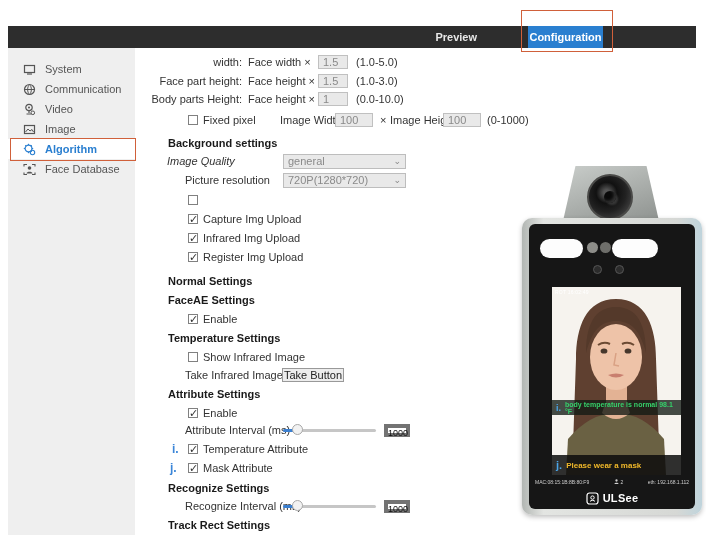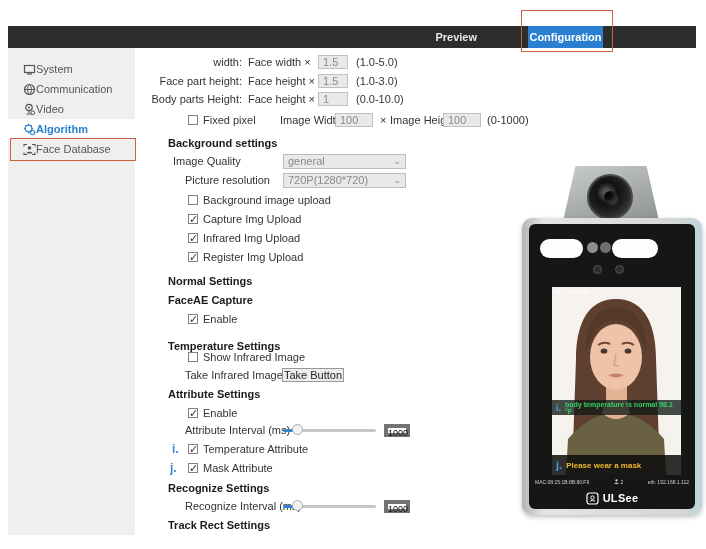--- a/index.html
+++ b/index.html
@@ -12,21 +12,21 @@
   .tab-preview { position:absolute; right:209px; top:0; height:22px; line-height:22px;
                  color:#e8e8e8; font-weight:bold; font-size:11px; padding:0 10px; cursor:pointer; }
   .tab-config  { position:absolute; right:93px; top:0; height:22px; line-height:22px; width:75px;
                  text-align:center; background:#2a7fd0; color:#fff; font-weight:bold; font-size:11px; cursor:pointer; }
   .anno { position:absolute; border:1px solid #d0603a; background:transparent; }
   .anno-config { left:521px; top:10px; width:92px; height:42px; }
   .anno-algo   { left:10px; top:138px; width:126px; height:23px; }
 
   
   .sidebar { position:absolute; left:8px; top:48px; width:127px; height:487px; background:#efefef; }
-  .side-item { position:relative; height:20px; display:flex; align-items:center; 
+  .side-item { position:relative; height:20px; display:flex; align-items:center; gap:9px;
                padding-left:15px; color:#555; cursor:pointer; }
   .side-item:first-child { margin-top:11px; }
   .side-item svg { flex:0 0 13px; }
   .side-item.active { background:#fff; color:#2a7fd0; font-weight:bold;text-align:right; }
   .side-item.active svg * { stroke:#2a7fd0; }
 
   
   .row { position:absolute; height:16px; line-height:15px; display:flex; align-items:center; }
   .heading { font-weight:bold; color:#1a1a1a; }
   .lbl-r { display:inline-block; width:92px; text-align:right; position:absolute; left:150px; }
@@ -121,20 +121,27 @@
     </div>
     <div class="side-item">
       <svg width="13" height="13" viewBox="0 0 13 13">
         <circle cx="6" cy="4.5" r="3.2" fill="none" stroke="#555" stroke-width="1.2"></circle>
         <circle cx="6" cy="4.5" r="1" fill="#555"></circle>
         <path d="M6,8 L6,10 M3.5,11 H8.5" stroke="#555" stroke-width="1.2" fill="none"></path>
         <circle cx="9.8" cy="9.8" r="1.8" fill="none" stroke="#555" stroke-width="1"></circle>
       </svg>
       <span>Video</span>
     </div>
+    <div class="side-item">
+      <svg width="13" height="13" viewBox="0 0 13 13">
+        <rect x="1.5" y="2.5" width="10" height="8" fill="none" stroke="#555" stroke-width="1.2"></rect>
+        <path d="M2.5,9 L5,6 L7,8 L9,6.5 L10.5,9" fill="none" stroke="#555" stroke-width="1"></path>
+      </svg>
+      <span>Image</span>
+    </div>
     <div class="side-item active">
       <svg width="13" height="13" viewBox="0 0 13 13">
         <circle cx="5.5" cy="5.5" r="3.4" fill="none" stroke="#2a7fd0" stroke-width="1.2"></circle>
         <path d="M5.5,0.8 V2 M5.5,9 V10.2 M0.8,5.5 H2 M9,5.5 H10.2 M2.2,2.2 L3,3 M8,8 L8.8,8.8 M8.8,2.2 L8,3" stroke="#2a7fd0" stroke-width="1"></path>
         <circle cx="9.5" cy="9.5" r="2.2" fill="none" stroke="#2a7fd0" stroke-width="1.1"></circle>
       </svg>
       <span>Algorithm</span>
     </div>
     <div class="side-item">
       <svg width="13" height="13" viewBox="0 0 13 13">
@@ -173,59 +180,58 @@
     <span class="inp" style="position:absolute; left:147px; width:38px;">100</span>
     <span style="position:absolute; left:192px;">×</span>
     <span style="position:absolute; left:202px;">Image Height</span>
     <span class="inp" style="position:absolute; left:255px; width:38px;">100</span>
     <span style="position:absolute; left:299px;">(0-1000)</span>
   </div>
 
   <div class="row heading" style="left:168px; top:135px; width:200px;">Background settings</div>
 
   <div class="row" style="left:0; top:153px; width:440px;">
-    <span style="position:absolute; left:173px;">Image Quality</span>
+    <span style="position:absolute; left:167px;font-style:italic;">Image Quality</span>
     <span class="select">
       <span>general</span>
       <span class="arrow">⌄</span>
     </span>
   </div>
   <div class="row" style="left:0; top:172px; width:440px;">
     <span style="position:absolute; left:185px;">Picture resolution</span>
     <span class="select">
       <span>720P(1280*720)</span>
       <span class="arrow">⌄</span>
     </span>
   </div>
 
   <div class="row cbrow" style="left:188px; top:192px; width:250px;">
     <span class="cb"></span>
-    <span>Background image upload</span>
   </div>
   <div class="row cbrow" style="left:188px; top:211px; width:250px;">
     <span class="cb checked"></span>
     <span>Capture Img Upload</span>
   </div>
   <div class="row cbrow" style="left:188px; top:230px; width:250px;">
     <span class="cb checked"></span>
     <span>Infrared Img Upload</span>
   </div>
   <div class="row cbrow" style="left:188px; top:249px; width:250px;">
     <span class="cb checked"></span>
     <span>Register Img Upload</span>
   </div>
 
   <div class="row heading" style="left:168px; top:273px; width:200px;">Normal Settings</div>
-  <div class="row heading" style="left:168px; top:292px; width:200px;">FaceAE Capture</div>
+  <div class="row heading" style="left:168px; top:292px; width:200px;">FaceAE Settings</div>
   <div class="row cbrow" style="left:188px; top:311px; width:200px;">
     <span class="cb checked"></span>
     <span>Enable</span>
   </div>
 
-  <div class="row heading" style="left:168px; top:330px; width:200px;margin-top:8px;">Temperature Settings</div>
+  <div class="row heading" style="left:168px; top:330px; width:200px;">Temperature Settings</div>
   <div class="row cbrow" style="left:188px; top:349px; width:200px;">
     <span class="cb"></span>
     <span>Show Infrared Image</span>
   </div>
   <div class="row" style="left:0; top:367px; width:440px;padding-left:32px;">
     <span style="position:absolute; left:185px;">Take Infrared Image</span>
     <span class="btn">Take Button</span>
   </div>
 
   <div class="row heading" style="left:168px; top:386px; width:200px;">Attribute Settings</div>

